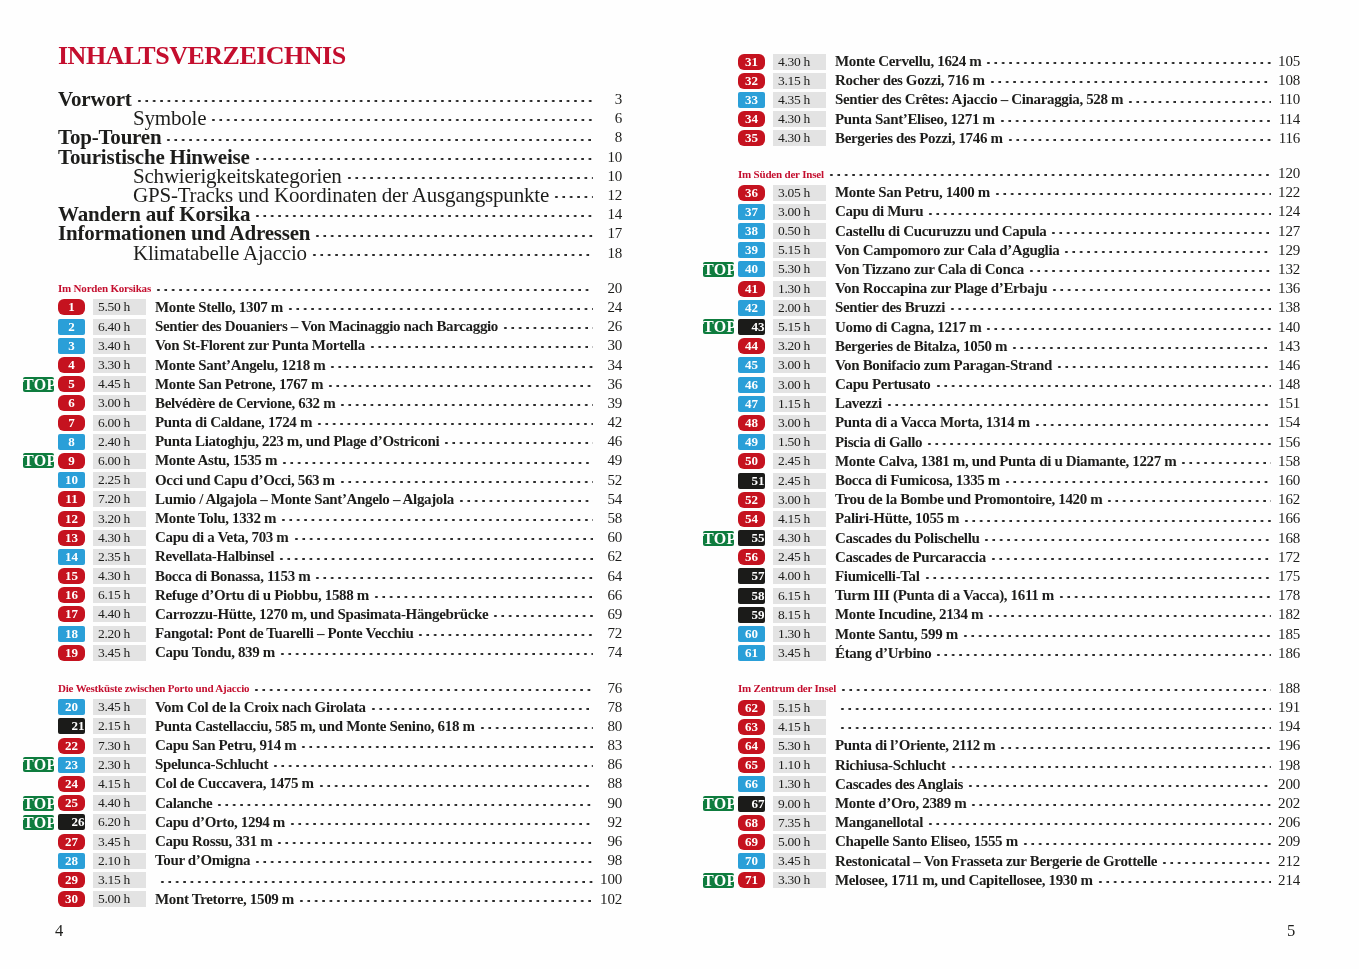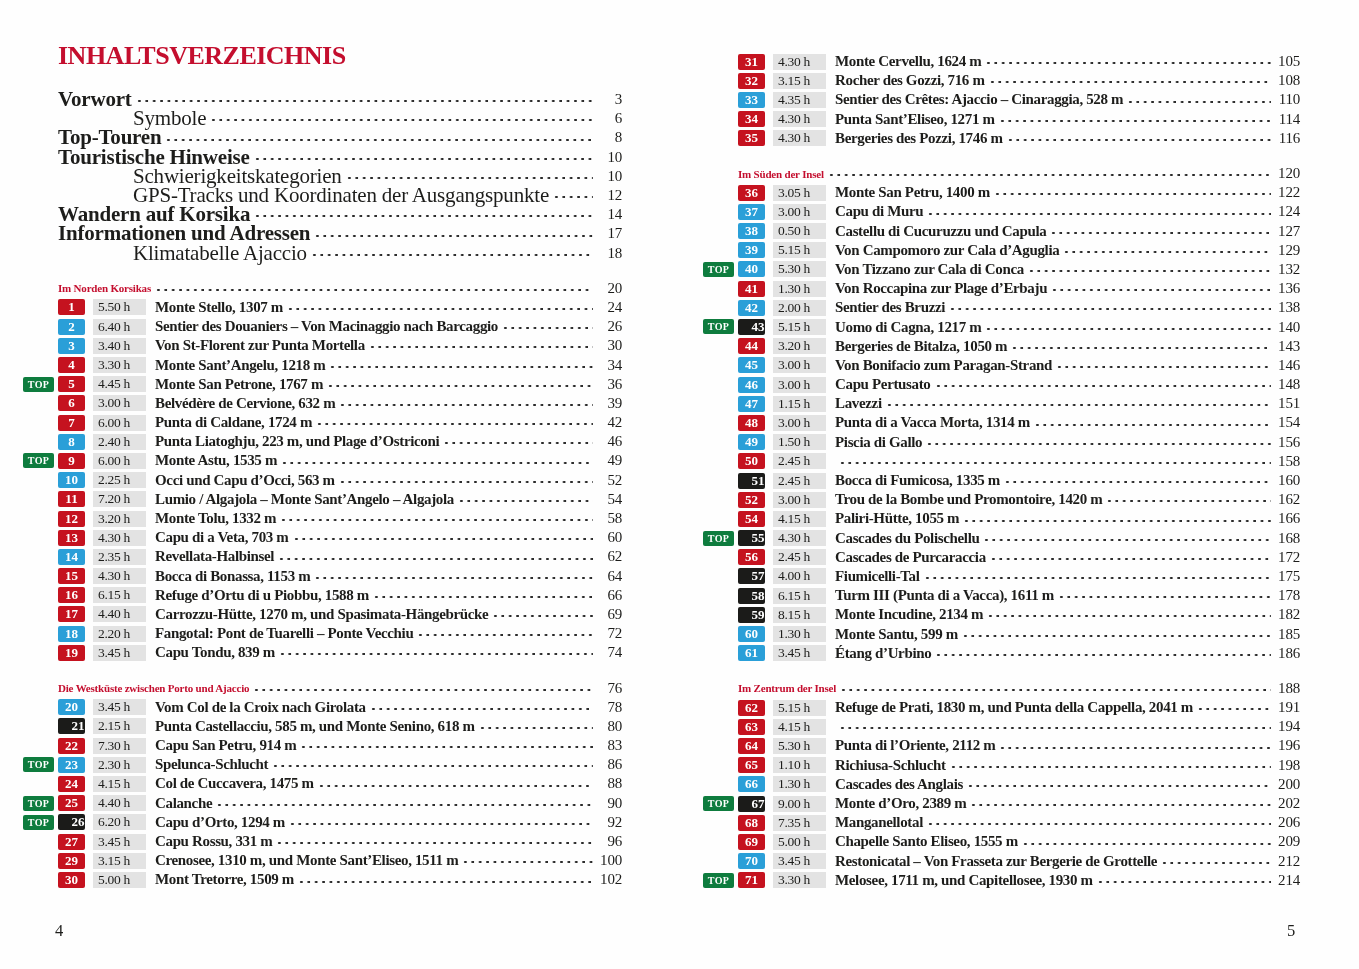--- a/index.html
+++ b/index.html
@@ -45,21 +45,21 @@
     flex: none;
     width: 27px; height: 16px;
     border-radius: 2px;
     color: #fff;
     font-weight: 700;
     font-size: 13px;
     line-height: 16px;
     text-align: center;
     margin-right: 8px;
   }
-  .numbox.red   { background: var(--tour_red,   #c5121f); }
+  .numbox.red   { background: var(--tour_red,   #c5121f); border-radius: 6px; }
   .numbox.blue  { background: var(--tour_blue,  #2a9fd8); }
   .numbox.black { background: var(--tour_black, #1b1b19); padding-left: 13px; }
 
   .timebox {
     flex: none;
     width: 53px; height: 16px;
     background: var(--time_bg, #e3e3e3);
     font-size: 13.5px;
     line-height: 16px;
     padding-left: 5px;
@@ -93,21 +93,21 @@
     letter-spacing: -0.2px;
   }
 
   .topbadge {
     position: absolute;
     left: -35px; top: 2px;
     width: 31px; height: 15px;
     border-radius: 2px;
     background: var(--top_green, #0e7c3e);
     color: #fff;
-    font-size: 10px;
+    font-size: 16px;
     font-weight: 700;
     line-height: 15px;
     text-align: center;
     letter-spacing: 0.3px;
   }
 
   .folio { position: absolute; top: 921px; font-size: 16.5px; }
   .folio-left  { left: 55px; }
   .folio-right { left: 1287px; }
 </style>
@@ -365,23 +365,29 @@
           <span class="pg">92</span>
         </div>
         <div class="row">
           <span class="numbox red">27</span>
           <span class="timebox">3.45 h</span>
           <span class="titletext">Capu Rossu, 331 m</span>
           <span class="dots"></span>
           <span class="pg">96</span>
         </div>
         <div class="row">
+          <span class="numbox blue">28</span>
+          <span class="timebox">2.10 h</span>
+          <span class="titletext">Tour d’Omigna</span>
+          <span class="dots"></span>
+          <span class="pg">98</span>
+        </div>
+        <div class="row">
           <span class="numbox red">29</span>
           <span class="timebox">3.15 h</span>
-          <span class="titletext">Crenosee, 1310 m, und Monte Sant’Eliseo, 1511 m</span>
           <span class="dots"></span>
           <span class="pg">100</span>
         </div>
         <div class="row">
           <span class="numbox red">30</span>
           <span class="timebox">5.00 h</span>
           <span class="titletext">Mont Tretorre, 1509 m</span>
           <span class="dots"></span>
           <span class="pg">102</span>
         </div>
@@ -527,20 +533,21 @@
         <div class="row">
           <span class="numbox blue">49</span>
           <span class="timebox">1.50 h</span>
           <span class="titletext">Piscia di Gallo</span>
           <span class="dots"></span>
           <span class="pg">156</span>
         </div>
         <div class="row">
           <span class="numbox red">50</span>
           <span class="timebox">2.45 h</span>
+          <span class="titletext">Monte Calva, 1381 m, und Punta di u Diamante, 1227 m</span>
           <span class="dots"></span>
           <span class="pg">158</span>
         </div>
         <div class="row">
           <span class="numbox black">51</span>
           <span class="timebox">2.45 h</span>
           <span class="titletext">Bocca di Fumicosa, 1335 m</span>
           <span class="dots"></span>
           <span class="pg">160</span>
         </div>
@@ -611,21 +618,20 @@
       </div>
       <div class="section">
         <div class="row">
           <span class="sec-title">Im Zentrum der Insel</span>
           <span class="dots"></span>
           <span class="pg">188</span>
         </div>
         <div class="row">
           <span class="numbox red">62</span>
           <span class="timebox">5.15 h</span>
-          <span class="titletext">Refuge de Prati, 1830 m, und Punta della Cappella, 2041 m</span>
           <span class="dots"></span>
           <span class="pg">191</span>
         </div>
         <div class="row">
           <span class="numbox red">63</span>
           <span class="timebox">4.15 h</span>
           <span class="dots"></span>
           <span class="pg">194</span>
         </div>
         <div class="row">

